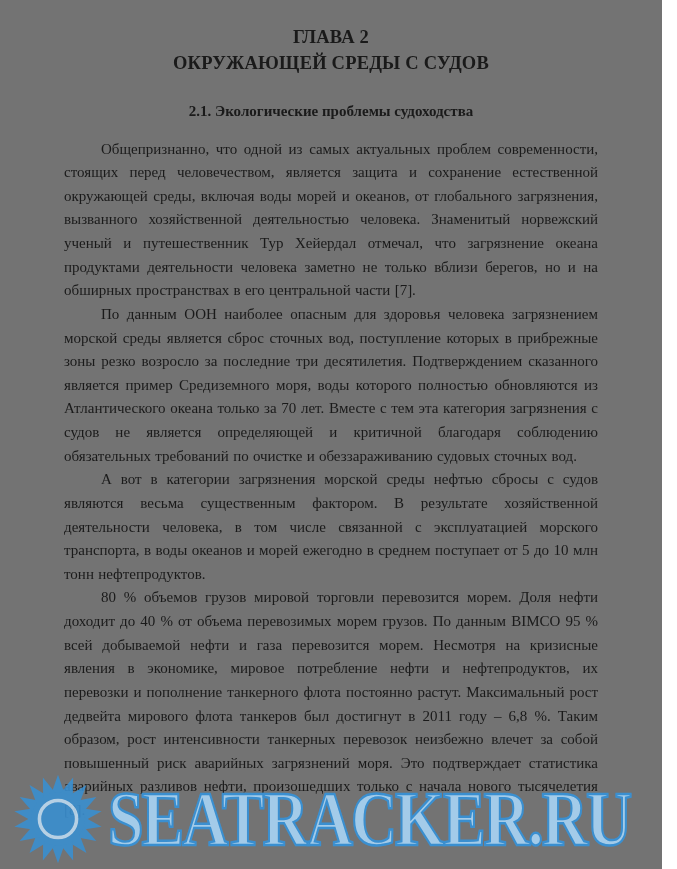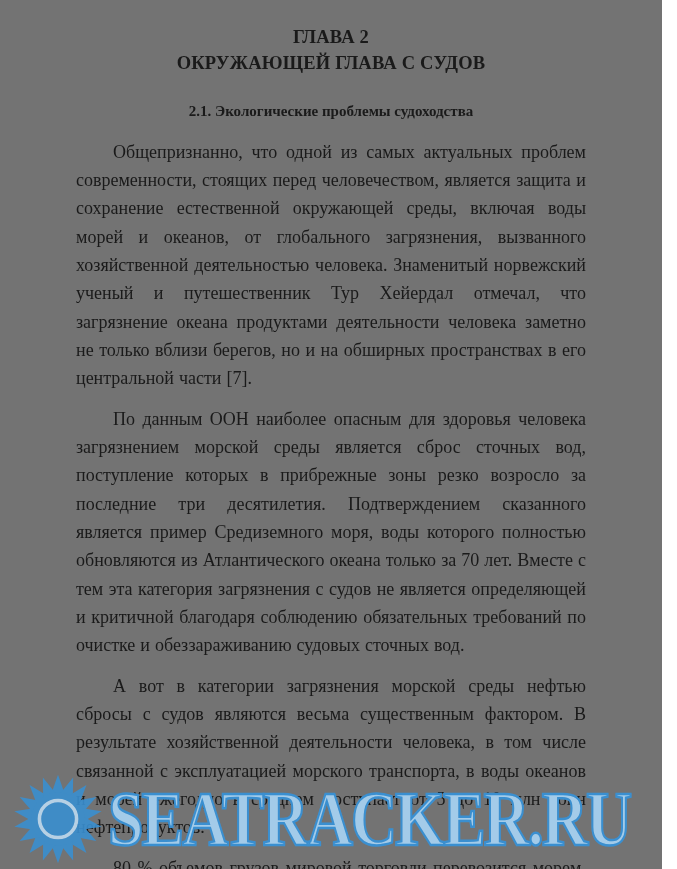--- a/index.html
+++ b/index.html
@@ -31,22 +31,22 @@
     letter-spacing: 0.2px;
   }
   .chapter-title span { display: block; }
   .section-heading {
     text-align: center;
     font-weight: bold;
     font-size: 15px;
     margin: 8px 0 18px 0;
   }
   .body-text p {
-    margin: 12px;
-    font-size: 18px;
+    margin: 0;
+    font-size: 15px;
     line-height: 1.575;
     text-align: justify;
     text-indent: 37px;
     word-spacing: 0.5px;
   }
   .watermark {
     position: absolute;
     left: 6px;
     bottom: 2px;
     right: 0;
@@ -77,21 +77,21 @@
   }
 </style>
 </head>
 <body>
 
 <div class="page">
   <div class="content">
 
     <h1 class="chapter-title">
       <span>ГЛАВА 2</span>
-      <span>ОКРУЖАЮЩЕЙ ГЛАВА С СУДОВ</span>
+      <span>ОКРУЖАЮЩЕЙ СРЕДЫ С СУДОВ</span>
     </h1>
 
     <h2 class="section-heading">2.1. Экологические проблемы судоходства</h2>
 
     <div class="body-text">
       <p>Общепризнанно, что одной из самых актуальных проблем современности, стоящих перед человечеством, является защита и сохранение естественной окружающей среды, включая воды морей и океанов, от глобального загрязнения, вызванного хозяйственной деятельностью человека. Знаменитый норвежский ученый и путешественник Тур Хейердал отмечал, что загрязнение океана продуктами деятельности человека заметно не только вблизи берегов, но и на обширных пространствах в его центральной части [7].</p>
       <p>По данным ООН наиболее опасным для здоровья человека загрязнением морской среды является сброс сточных вод, поступление которых в прибрежные зоны резко возросло за последние три десятилетия. Подтверждением сказанного является пример Средиземного моря, воды которого полностью обновляются из Атлантического океана только за 70 лет. Вместе с тем эта категория загрязнения с судов не является определяющей и критичной благодаря соблюдению обязательных требований по очистке и обеззараживанию судовых сточных вод.</p>
       <p>А вот в категории загрязнения морской среды нефтью сбросы с судов являются весьма существенным фактором. В результате хозяйственной деятельности человека, в том числе связанной с эксплуатацией морского транспорта, в воды океанов и морей ежегодно в среднем поступает от 5 до 10 млн тонн нефтепродуктов.</p>
       <p>80 % объемов грузов мировой торговли перевозится морем. Доля нефти доходит до 40 % от объема перевозимых морем грузов. По данным BIMCO 95 % всей добываемой нефти и газа перевозится морем. Несмотря на кризисные явления в экономике, мировое потребление нефти и нефтепродуктов, их перевозки и пополнение танкерного флота постоянно растут. Максимальный рост дедвейта мирового флота танкеров был достигнут в 2011 году – 6,8 %. Таким образом, рост интенсивности танкерных перевозок неизбежно влечет за собой повышенный риск аварийных загрязнений моря. Это подтверждает статистика аварийных разливов нефти, произошедших только с начала нового тысячелетия [8].</p>
     </div>

